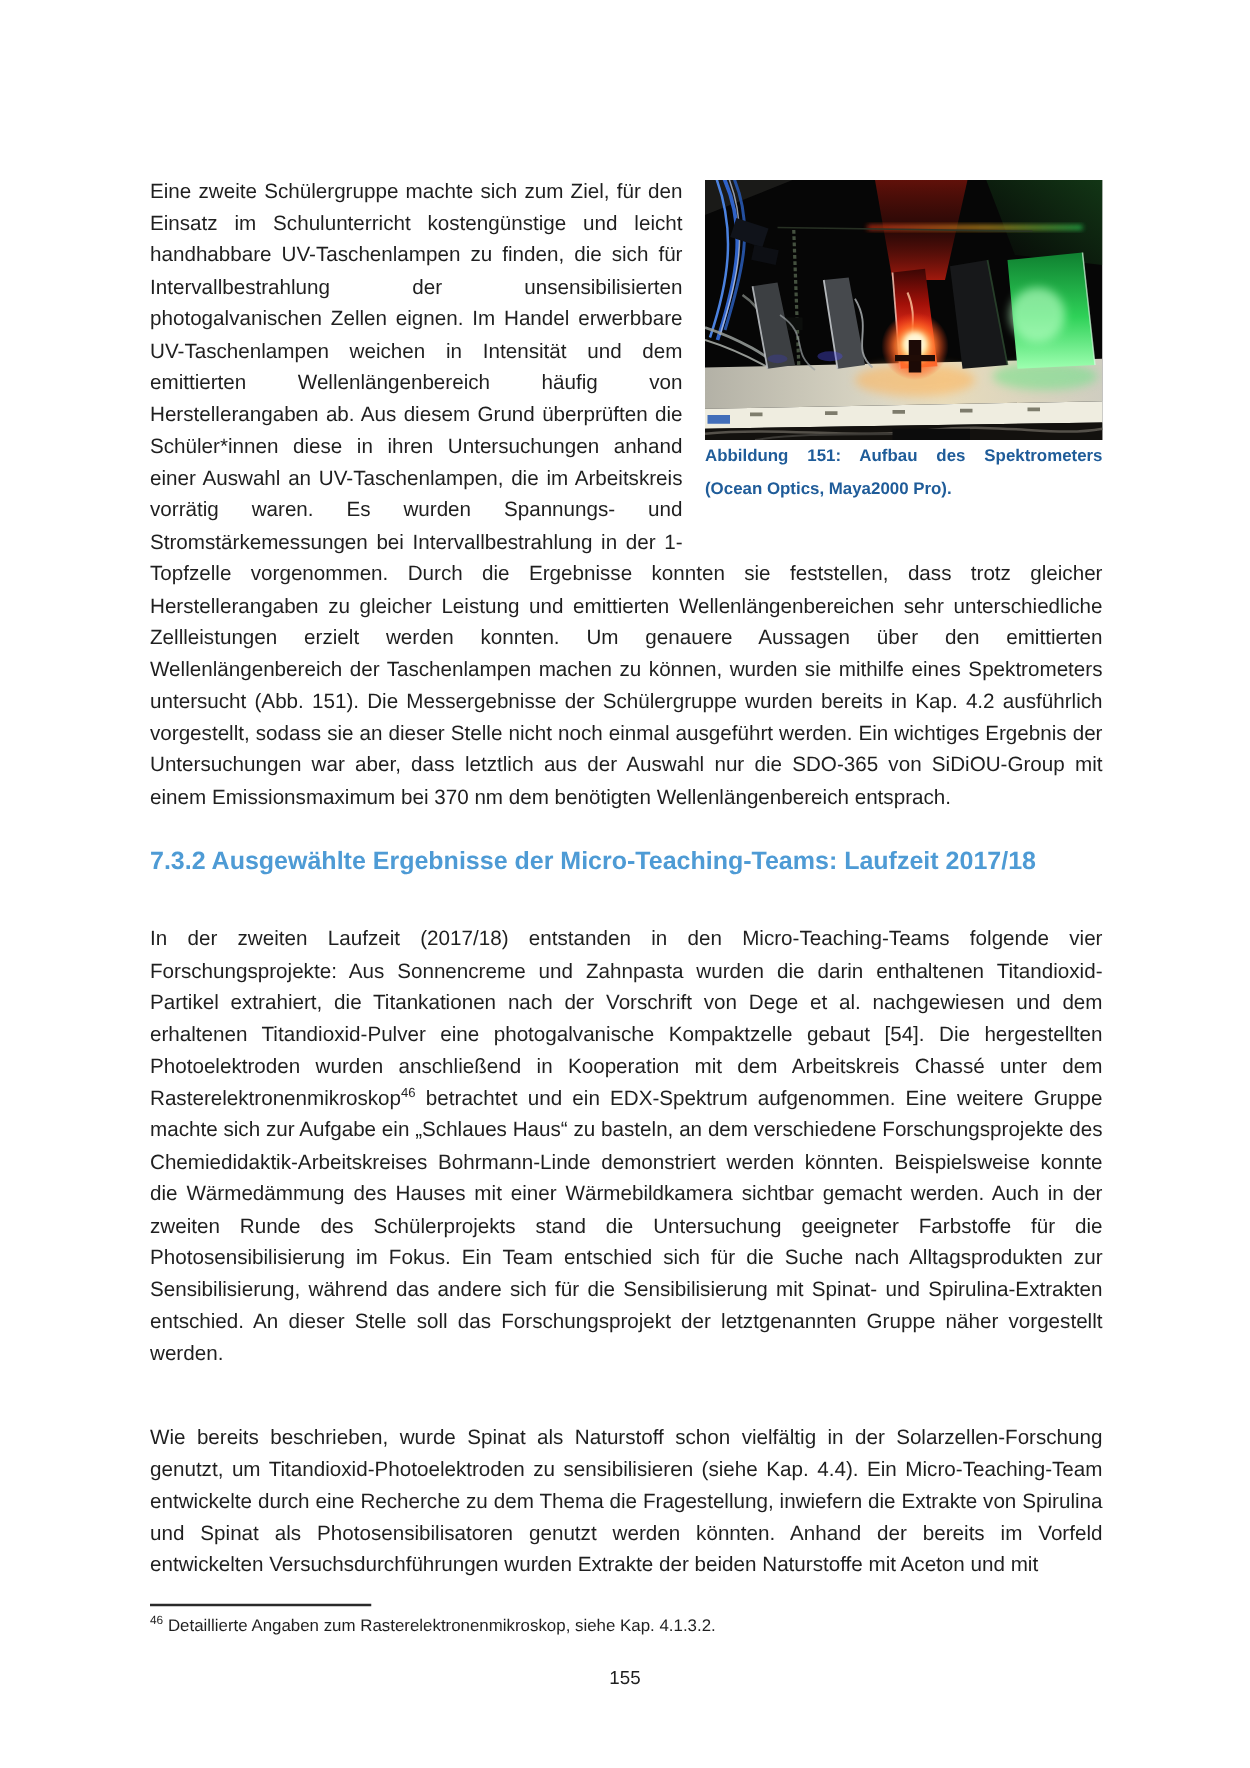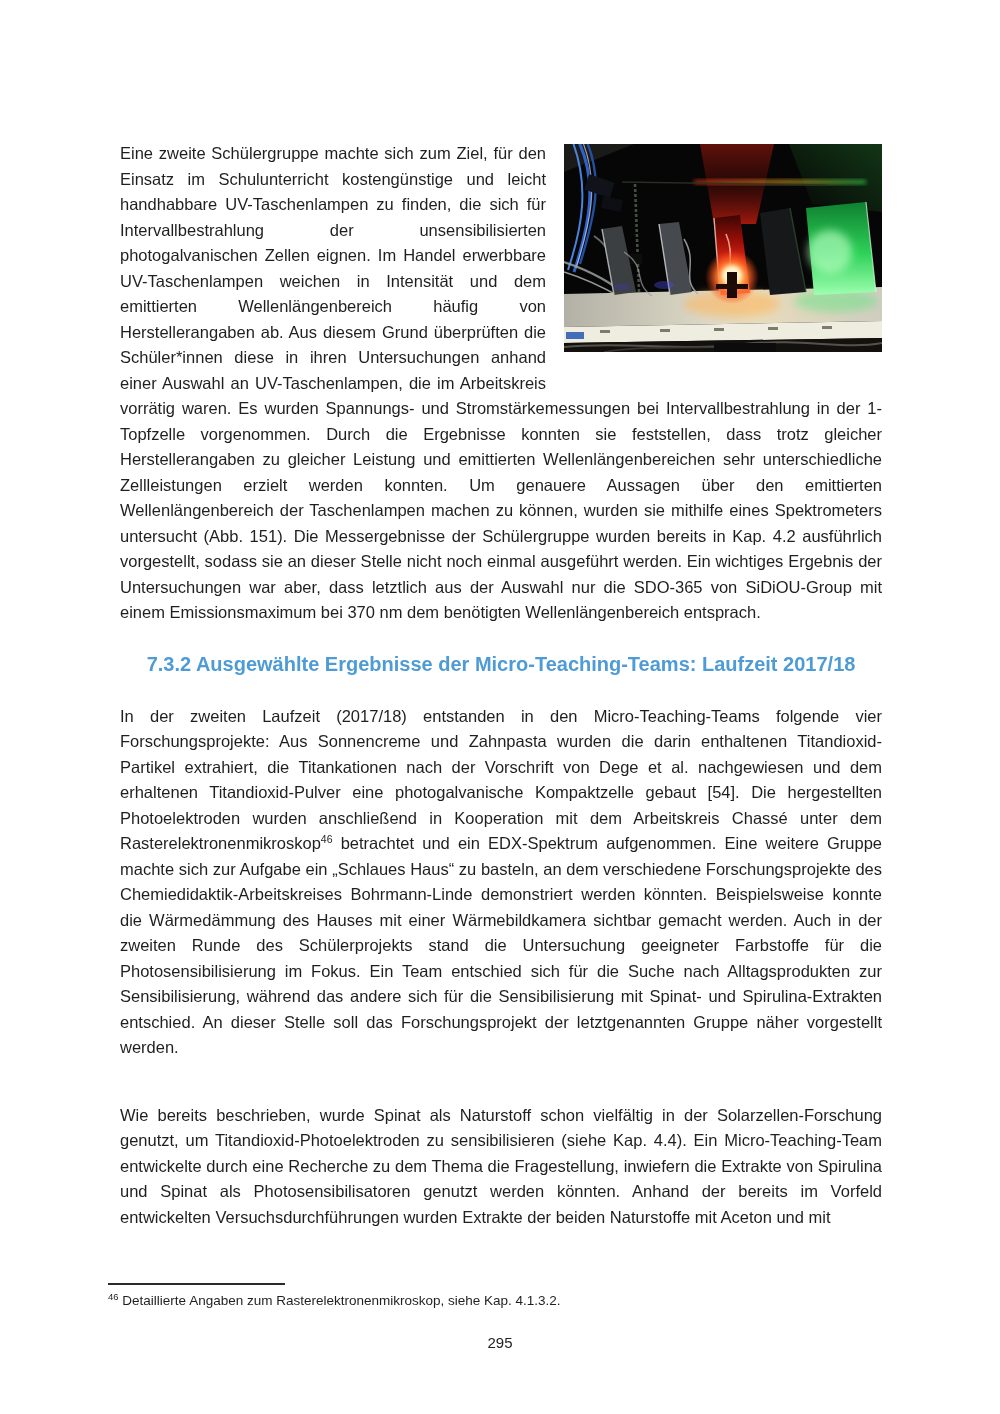--- a/index.html
+++ b/index.html
@@ -44,30 +44,30 @@
   .caption {
     margin-top: 12px;
     font-size: 13.5px;
     line-height: 19px;
     font-weight: bold;
     color: #1f5c99;
     text-align: justify;
   }
   .heading {
     clear: both;
-    margin: 26px 0 28px 0;
+    margin: 26px 0 38px 0;
     font-size: 20px;
     line-height: 24px;
     font-weight: bold;
     color: #4e9bd5;
-    text-align: center;
+    text-align: left;
   }
   .footnote-area {
     position: absolute;
-    left: 108px;
+    left: 120px;
     top: 1283px;
     width: 762px;
   }
   .footnote-rule {
     width: 177px;
     border-top: 2px solid #2a2a2a;
     margin-bottom: 7px;
   }
   .footnote {
     font-size: 13.5px;
@@ -203,30 +203,31 @@
             <rect x="204" y="183" width="10" height="3"></rect>
             <rect x="258" y="182" width="10" height="3"></rect>
           </g>
           <rect x="2" y="188" width="18" height="7" fill="#2f5fb5" opacity="0.9"></rect>
 
           <polygon points="0,199 318,194 318,208 0,208" fill="#13110e"></polygon>
           <path d="M0,203 C60,197 120,208 180,200 C240,194 280,206 318,199" stroke="#55514a" stroke-width="2" fill="none"></path>
           <path d="M40,208 C90,200 150,206 210,201" stroke="#3a3834" stroke-width="1.6" fill="none"></path>
           <rect x="150" y="199" width="62" height="9" fill="#0c0c0c"></rect>
         </svg>
+        <span class="caption">Abbildung 151: Aufbau des Spektrometers (Ocean Optics, Maya2000 Pro).</span>
       </span><span>Eine zweite Schülergruppe machte sich zum Ziel, für den Einsatz im Schulunterricht kostengünstige und leicht handhabbare UV-Taschenlampen zu finden, die sich für Intervallbestrahlung der unsensibilisierten photogalvanischen Zellen eignen. Im Handel erwerbbare UV-Taschenlampen weichen in Intensität und dem emittierten Wellenlängenbereich häufig von Herstellerangaben ab. Aus diesem Grund überprüften die Schüler*innen diese in ihren Untersuchungen anhand einer Auswahl an UV-Taschenlampen, die im Arbeitskreis vorrätig waren. Es wurden Spannungs- und Stromstärkemessungen bei Intervallbestrahlung in der 1-Topfzelle vorgenommen. Durch die Ergebnisse konnten sie feststellen, dass trotz gleicher Herstellerangaben zu gleicher Leistung und emittierten Wellenlängenbereichen sehr unterschiedliche Zellleistungen erzielt werden konnten. Um genauere Aussagen über den emittierten Wellenlängenbereich der Taschenlampen machen zu können, wurden sie mithilfe eines Spektrometers untersucht (Abb. 151). Die Messergebnisse der Schülergruppe wurden bereits in Kap. 4.2 ausführlich vorgestellt, sodass sie an dieser Stelle nicht noch einmal ausgeführt werden. Ein wichtiges Ergebnis der Untersuchungen war aber, dass letztlich aus der Auswahl nur die SDO-365 von SiDiOU-Group mit einem Emissionsmaximum bei 370 nm dem benötigten Wellenlängenbereich entsprach.</span>
     </div>
 
     <h2 class="heading">7.3.2 Ausgewählte Ergebnisse der Micro-Teaching-Teams: Laufzeit 2017/18</h2>
 
     <div class="para"><span>In der zweiten Laufzeit (2017/18) entstanden in den Micro-Teaching-Teams folgende vier Forschungsprojekte: Aus Sonnencreme und Zahnpasta wurden die darin enthaltenen Titandioxid-Partikel extrahiert, die Titankationen nach der Vorschrift von Dege et al. nachgewiesen und dem erhaltenen Titandioxid-Pulver eine photogalvanische Kompaktzelle gebaut [54]. Die hergestellten Photoelektroden wurden anschließend in Kooperation mit dem Arbeitskreis Chassé unter dem Rasterelektronenmikroskop</span><sup class="ftn-ref">46</sup><span> betrachtet und ein EDX-Spektrum aufgenommen. Eine weitere Gruppe machte sich zur Aufgabe ein „Schlaues Haus“ zu basteln, an dem verschiedene Forschungsprojekte des Chemiedidaktik-Arbeitskreises Bohrmann-Linde demonstriert werden könnten. Beispielsweise konnte die Wärmedämmung des Hauses mit einer Wärmebildkamera sichtbar gemacht werden. Auch in der zweiten Runde des Schülerprojekts stand die Untersuchung geeigneter Farbstoffe für die Photosensibilisierung im Fokus. Ein Team entschied sich für die Suche nach Alltagsprodukten zur Sensibilisierung, während das andere sich für die Sensibilisierung mit Spinat- und Spirulina-Extrakten entschied. An dieser Stelle soll das Forschungsprojekt der letztgenannten Gruppe näher vorgestellt werden.</span></div>
 
     <div class="para spaced">Wie bereits beschrieben, wurde Spinat als Naturstoff schon vielfältig in der Solarzellen-Forschung genutzt, um Titandioxid-Photoelektroden zu sensibilisieren (siehe Kap. 4.4). Ein Micro-Teaching-Team entwickelte durch eine Recherche zu dem Thema die Fragestellung, inwiefern die Extrakte von Spirulina und Spinat als Photosensibilisatoren genutzt werden könnten. Anhand der bereits im Vorfeld entwickelten Versuchsdurchführungen wurden Extrakte der beiden Naturstoffe mit Aceton und mit</div>
 
   </div>
 
   <div class="footnote-area">
     <div class="footnote-rule"></div>
     <div class="footnote"><sup>46</sup> <span>Detaillierte Angaben zum Rasterelektronenmikroskop, siehe Kap. 4.1.3.2.</span></div>
   </div>
 
-  <div class="page-number">295</div>
+  <div class="page-number">155</div>
 </div>
 
 </body></html>

